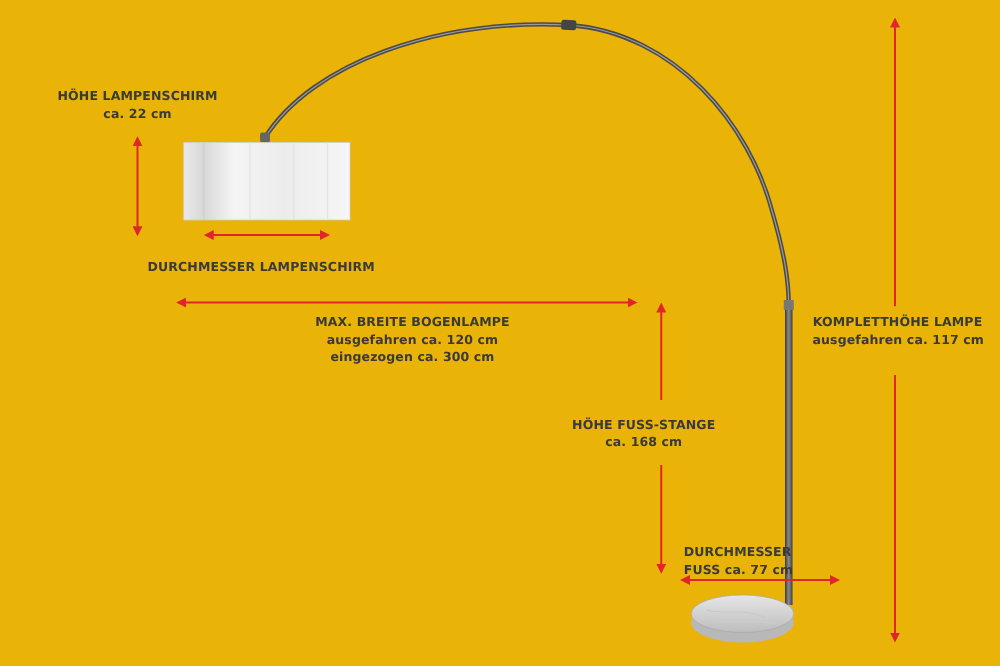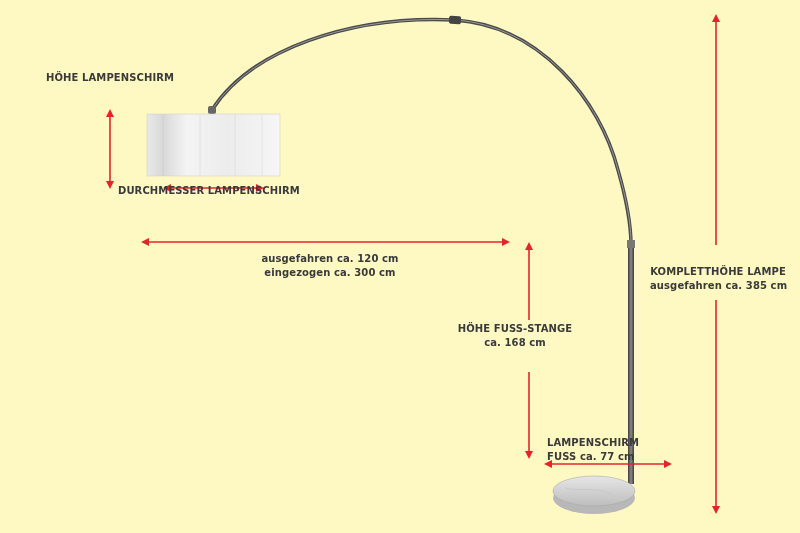--- a/index.html
+++ b/index.html
@@ -1,19 +1,19 @@
 <!DOCTYPE html>
 <html><head>
 <meta charset="utf-8">
 <style>
   html, body { margin: 0; padding: 0; background: #ffffff; }
   #stage {
     position: relative;
     width: 800px; height: 533px;
-    background: #fef9c3;
+    background: #eab308;
     overflow: hidden;
     font-family: "DejaVu Sans", "Liberation Sans", sans-serif;
     color: #3a3a3a;
   }
   svg.art { position: absolute; left: 0; top: 0; }
   .label {
     position: absolute;
     font-size: 10px;
     font-weight: bold;
     line-height: 14px;
@@ -87,39 +87,41 @@
       <line x1="529" y1="244" x2="529" y2="320" marker-start="url(#arrow)"></line>
       <line x1="529" y1="372" x2="529" y2="457" marker-end="url(#arrow)"></line>
       <line x1="716" y1="16" x2="716" y2="245" marker-start="url(#arrow)"></line>
       <line x1="716" y1="300" x2="716" y2="512" marker-end="url(#arrow)"></line>
       <line x1="546" y1="464" x2="670" y2="464" marker-start="url(#arrow)" marker-end="url(#arrow)"></line>
     </g>
   </svg>
 
   <div class="label" style="left:46px; top:71px; width:128px;">
     <span class="t">HÖHE LAMPENSCHIRM</span>
+    <span class="t">ca. 22 cm</span>
   </div>
 
-  <div class="label" style="left:118px; top:184px; width:180px;">
+  <div class="label" style="left:118px; top:208px; width:180px;">
     <span class="t">DURCHMESSER LAMPENSCHIRM</span>
   </div>
 
   <div class="label" style="left:240px; top:252px; width:180px;">
+    <span class="t">MAX. BREITE BOGENLAMPE</span>
     <span class="t">ausgefahren ca. 120 cm</span>
     <span class="t">eingezogen ca. 300 cm</span>
   </div>
 
-  <div class="label" style="left:455px; top:322px; width:120px;">
+  <div class="label" style="left:455px; top:334px; width:120px;">
     <span class="t">HÖHE FUSS-STANGE</span>
     <span class="t">ca. 168 cm</span>
   </div>
 
-  <div class="label" style="left:650px; top:252px; width:136px;margin-top:13px;">
+  <div class="label" style="left:650px; top:252px; width:136px;">
     <span class="t">KOMPLETTHÖHE LAMPE</span>
-    <span class="t">ausgefahren ca. 385 cm</span>
+    <span class="t">ausgefahren ca. 117 cm</span>
   </div>
 
   <div class="label left" style="left:547px; top:436px; width:100px;">
-    <span class="t">LAMPENSCHIRM</span>
+    <span class="t">DURCHMESSER</span>
     <span class="t">FUSS ca. 77 cm</span>
   </div>
 
 </div>
 
 </body></html>

